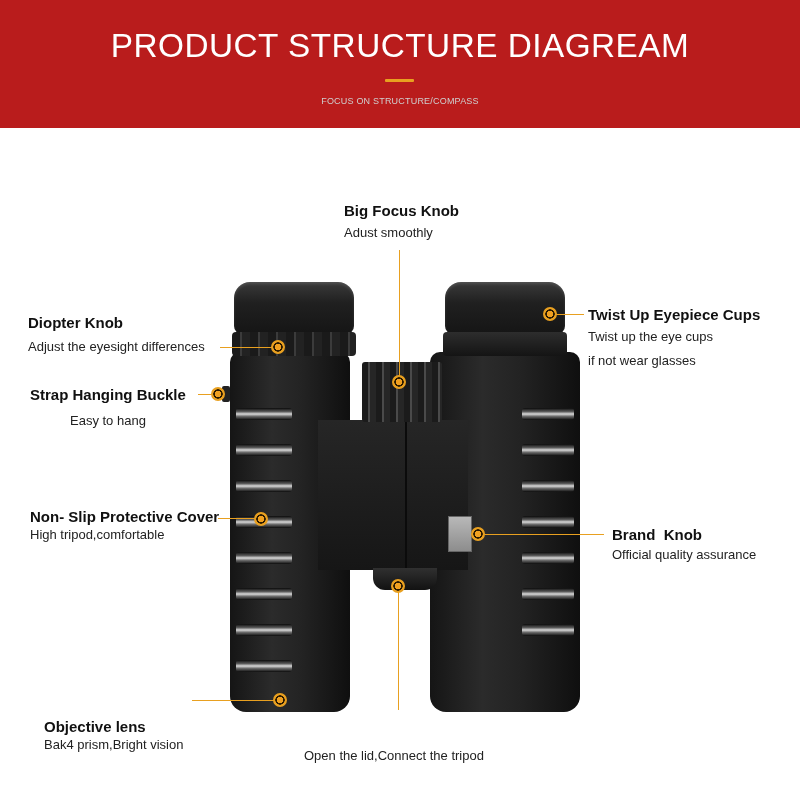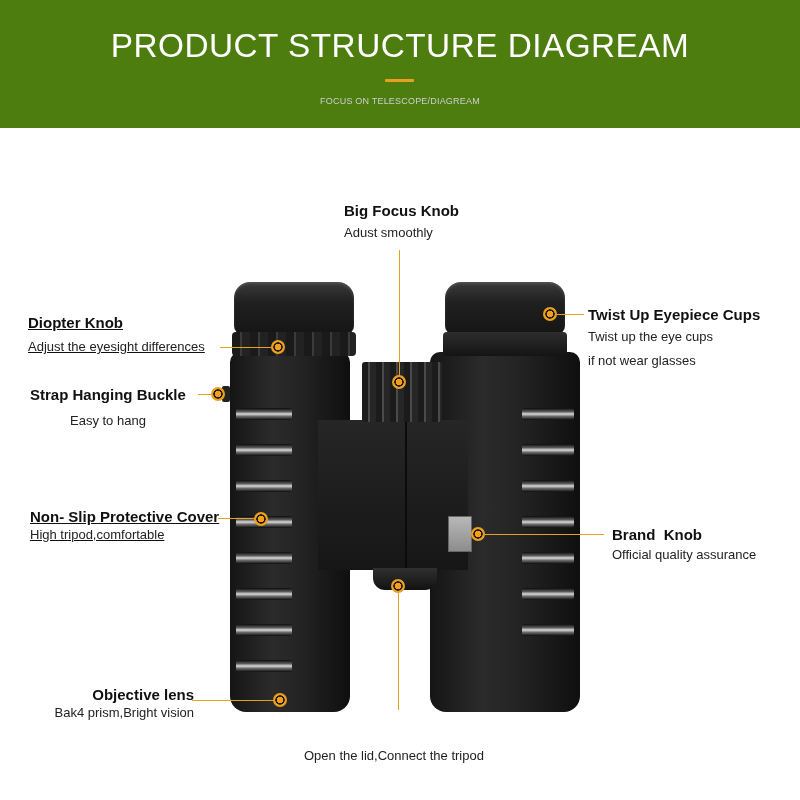--- a/index.html
+++ b/index.html
@@ -1,19 +1,19 @@
 <!DOCTYPE html>
 <html><head>
 <meta charset="utf-8">
 <style>
   * { margin:0; padding:0; box-sizing:border-box; }
   html, body { width:800px; height:800px; background:#ffffff; overflow:hidden; }
   body { position:relative; font-family:"Liberation Sans", sans-serif; color:#111; }
 
-  .header { position:absolute; left:0; top:0; width:800px; height:128px; background:#4d7c0f; }
+  .header { position:absolute; left:0; top:0; width:800px; height:128px; background:#b91c1c; }
   .header .title { position:absolute; left:0; width:800px; top:26px; text-align:center; color:#fff;
     font-size:34px; font-weight:400; letter-spacing:0.5px; transform:scaleX(0.98); }
   .header .accent { position:absolute; left:385px; top:79px; width:29px; height:3px; background:#e8a020; border-radius:1px; }
   .header .subtitle { position:absolute; left:0; width:800px; top:96px; text-align:center; color:#cfcfcf; font-size:9px; letter-spacing:0.2px; }
 
   .stage { position:absolute; left:0; top:140px; width:676px; height:672px; }
 
   
   .bino { position:absolute; }
   .cap { position:absolute; border-radius:16px 16px 8px 8px;
@@ -33,29 +33,29 @@
   
   .marker { position:absolute; width:14px; height:14px; border-radius:50%; border:2px solid #e8a020;
     background:radial-gradient(circle,#f0a020 0 3px,#2a1a00 3.5px 4.5px,#f0a020 5px); transform:translate(-50%,-50%); }
   .hline { position:absolute; height:1px; background:#e8a020; }
   .vline { position:absolute; width:1px; background:#e8a020; }
 
   
   .label { position:absolute; }
   .label .t { font-weight:700; font-size:15px; color:#111; white-space:nowrap; }
   .label .d { font-size:13px; color:#222; white-space:nowrap; margin-top:6px; line-height:20px; }
-  .label.center { text-align:right; }
+  .label.center { text-align:left;margin-top:32px; }
 </style>
 </head>
 <body>
 
 <div class="header">
   <div class="title">PRODUCT STRUCTURE DIAGREAM</div>
   <div class="accent"></div>
-  <div class="subtitle">FOCUS ON TELESCOPE/DIAGREAM</div>
+  <div class="subtitle">FOCUS ON STRUCTURE/COMPASS</div>
 </div>
 
 <div class="stage">
 
   <div class="bino" style="left:0;top:0;width:800px;height:672px;">
 
     <div class="barrel" style="left:230px;top:212px;width:120px;height:360px;"></div>
 
     <div class="barrel" style="left:430px;top:212px;width:150px;height:360px;"></div>
 
@@ -112,37 +112,37 @@
   <div class="marker" style="left:261px;top:379px;"></div>
   <div class="marker" style="left:478px;top:394px;"></div>
   <div class="marker" style="left:280px;top:560px;"></div>
   <div class="marker" style="left:398px;top:446px;"></div>
 
   <div class="label" style="left:344px;top:62px;">
     <div class="t">Big Focus Knob</div>
     <div class="d" style="margin-top:4px;">Adust smoothly</div>
   </div>
 
-  <div class="label" style="left:28px;top:174px;text-decoration:underline;">
+  <div class="label" style="left:28px;top:174px;">
     <div class="t">Diopter Knob</div>
     <div class="d">Adjust the eyesight differences</div>
   </div>
 
   <div class="label" style="left:588px;top:166px;">
     <div class="t">Twist Up Eyepiece Cups</div>
     <div class="d" style="margin-top:4px;">Twist up the eye cups</div>
     <div class="d" style="margin-top:4px;">if not wear glasses</div>
   </div>
 
   <div class="label" style="left:30px;top:246px;">
     <div class="t">Strap Hanging Buckle</div>
     <div class="d" style="margin-top:8px;text-align:center;">Easy to hang</div>
   </div>
 
-  <div class="label" style="left:30px;top:368px;text-decoration:underline;">
+  <div class="label" style="left:30px;top:368px;">
     <div class="t">Non- Slip Protective Cover</div>
     <div class="d" style="margin-top:0;">High tripod,comfortable</div>
   </div>
 
   <div class="label" style="left:612px;top:386px;">
     <div class="t" style="white-space:pre;">Brand  Knob</div>
     <div class="d" style="margin-top:2px;">Official quality assurance</div>
   </div>
 
   <div class="label center" style="left:44px;top:546px;width:150px;">

